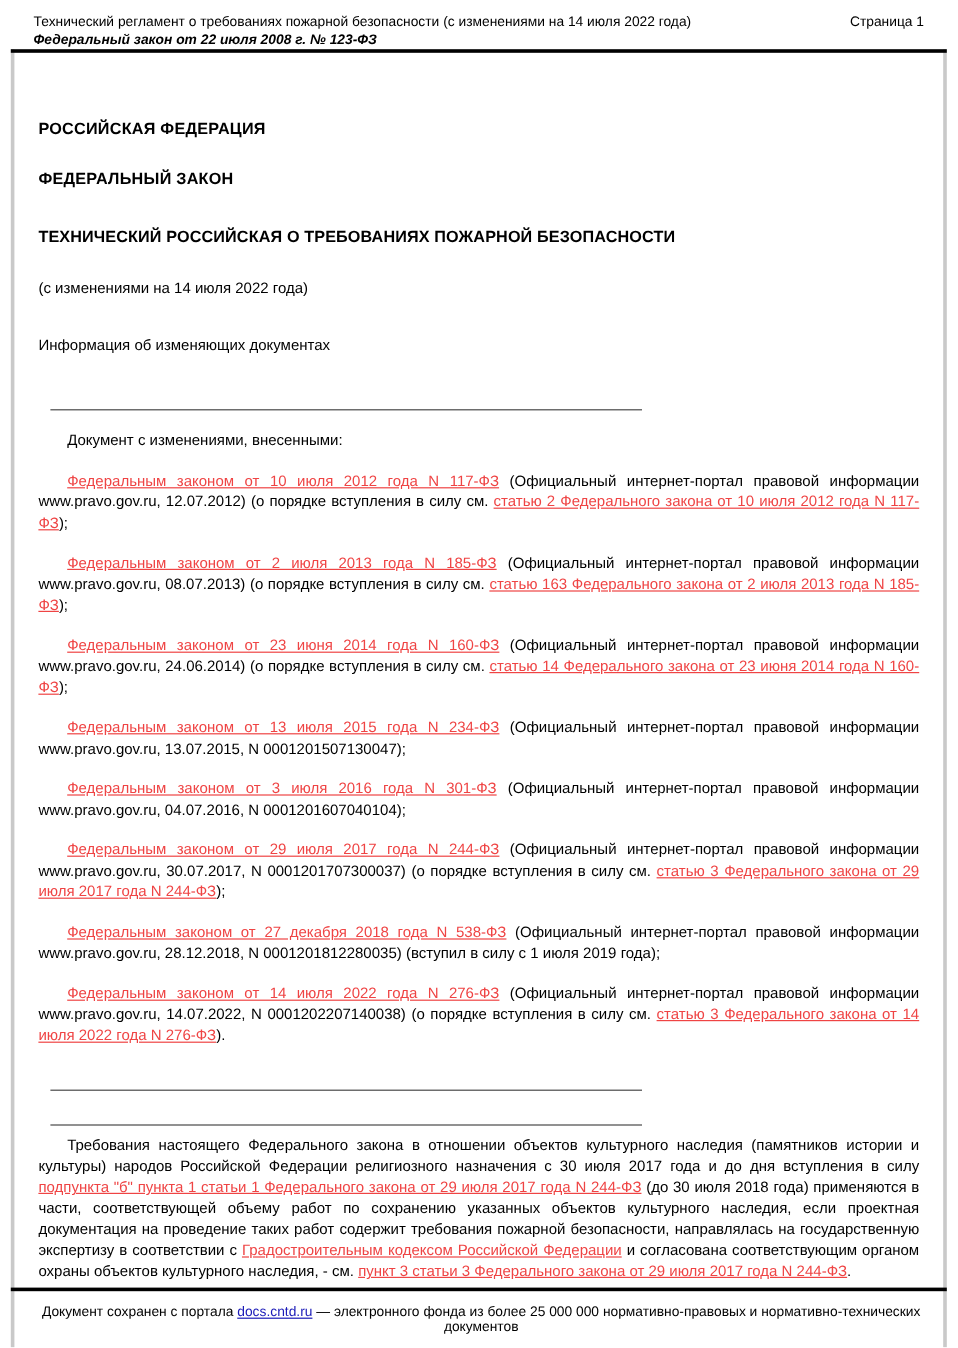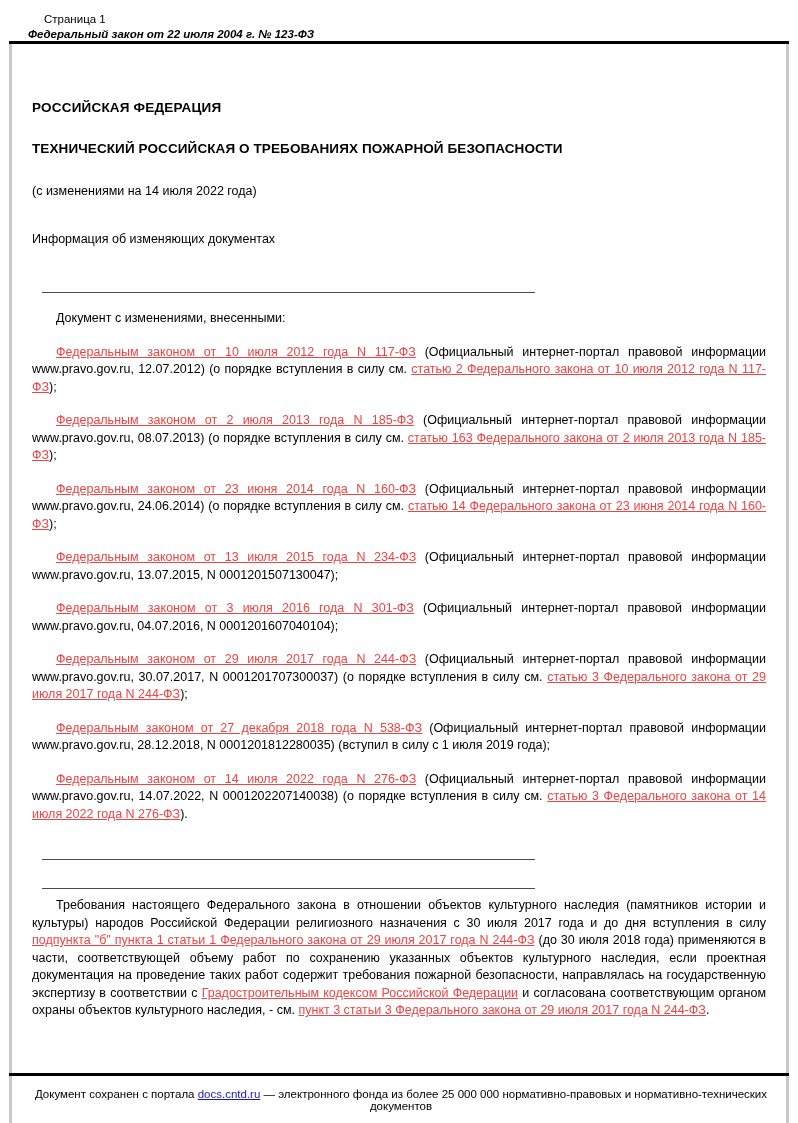--- a/index.html
+++ b/index.html
@@ -151,29 +151,31 @@
 <div class="page">
 
   <div class="page-border-left"></div>
   <div class="page-border-right"></div>
 
   <div class="rule-thick top"></div>
   <div class="rule-thick bottom"></div>
 
   <div class="doc-header">
     <div class="hdr-row">
+      <div class="hdr-title">Технический регламент о требованиях пожарной безопасности (с изменениями на 14 июля 2022 года)</div>
       <div class="hdr-page">Страница 1</div>
     </div>
-    <div class="hdr-sub">Федеральный закон от 22 июля 2004 г. № 123-ФЗ</div>
+    <div class="hdr-sub">Федеральный закон от 22 июля 2008 г. № 123-ФЗ</div>
   </div>
 
   <div class="content">
 
     <div class="title-block">
       <div class="title-l1">РОССИЙСКАЯ ФЕДЕРАЦИЯ</div>
+      <div class="title-l2">ФЕДЕРАЛЬНЫЙ ЗАКОН</div>
       <div class="title-l3">ТЕХНИЧЕСКИЙ РОССИЙСКАЯ О ТРЕБОВАНИЯХ ПОЖАРНОЙ БЕЗОПАСНОСТИ</div>
       <div class="title-l4">(с изменениями на 14 июля 2022 года)</div>
     </div>
 
     <div class="section-label">Информация об изменяющих документах</div>
 
     <div class="sep-wrap">
       <div class="sep"></div>
     </div>
 

